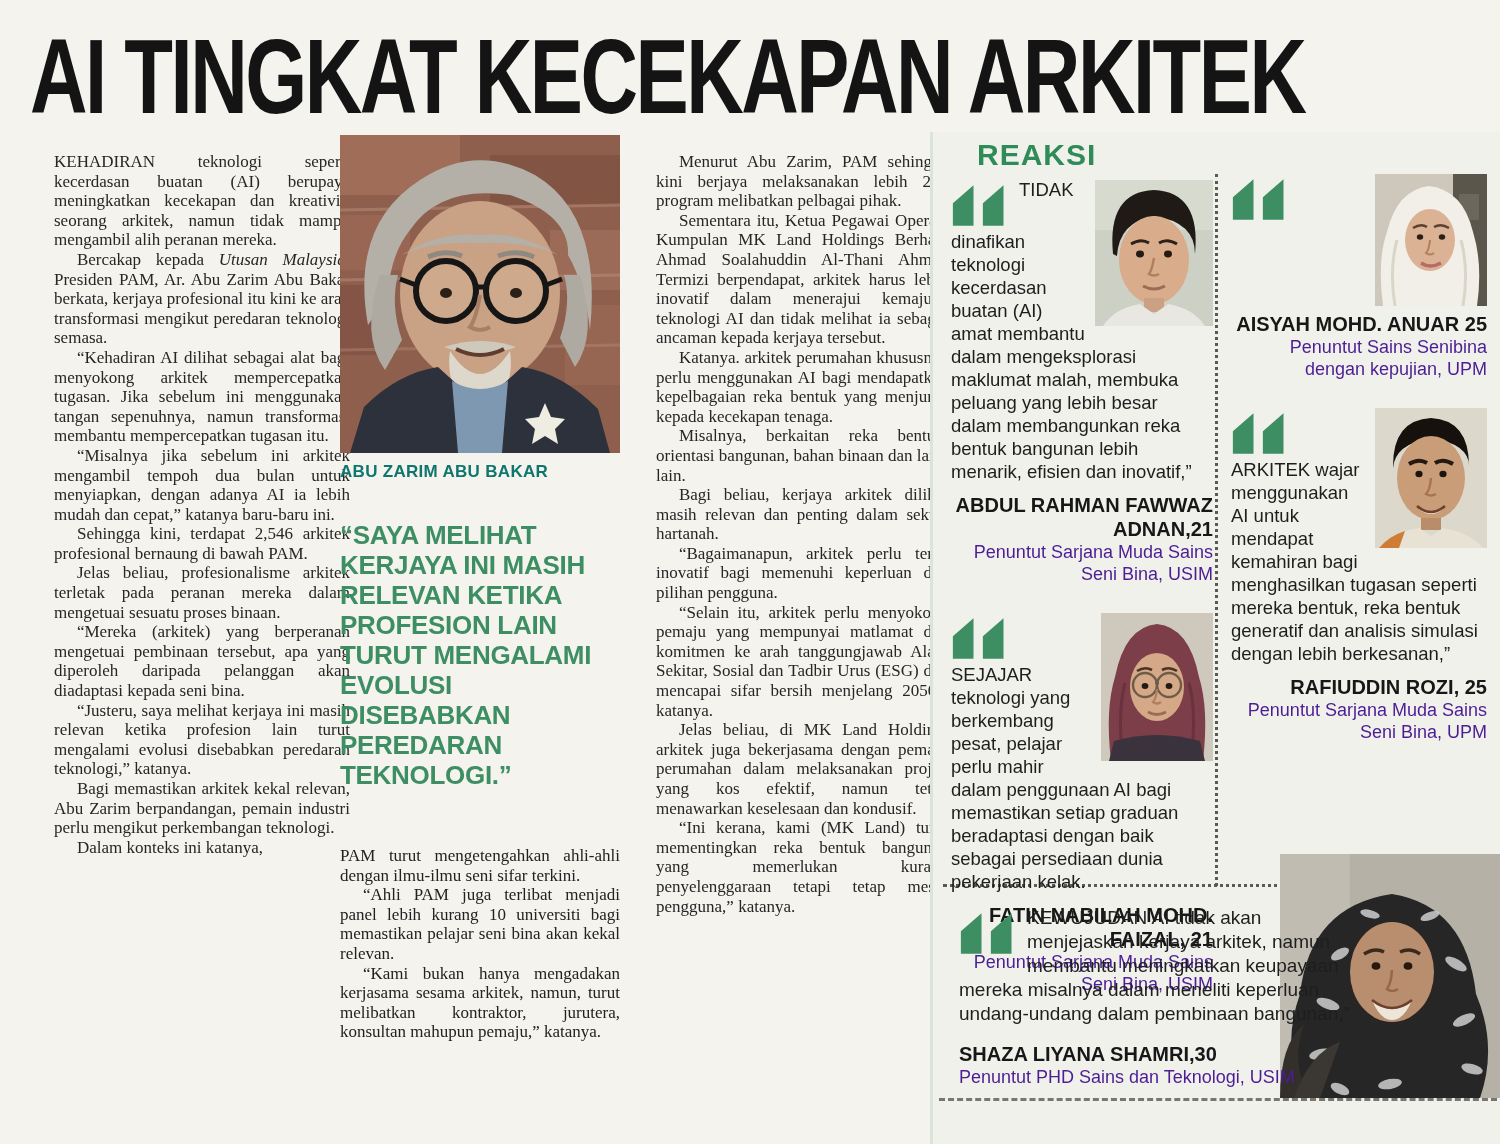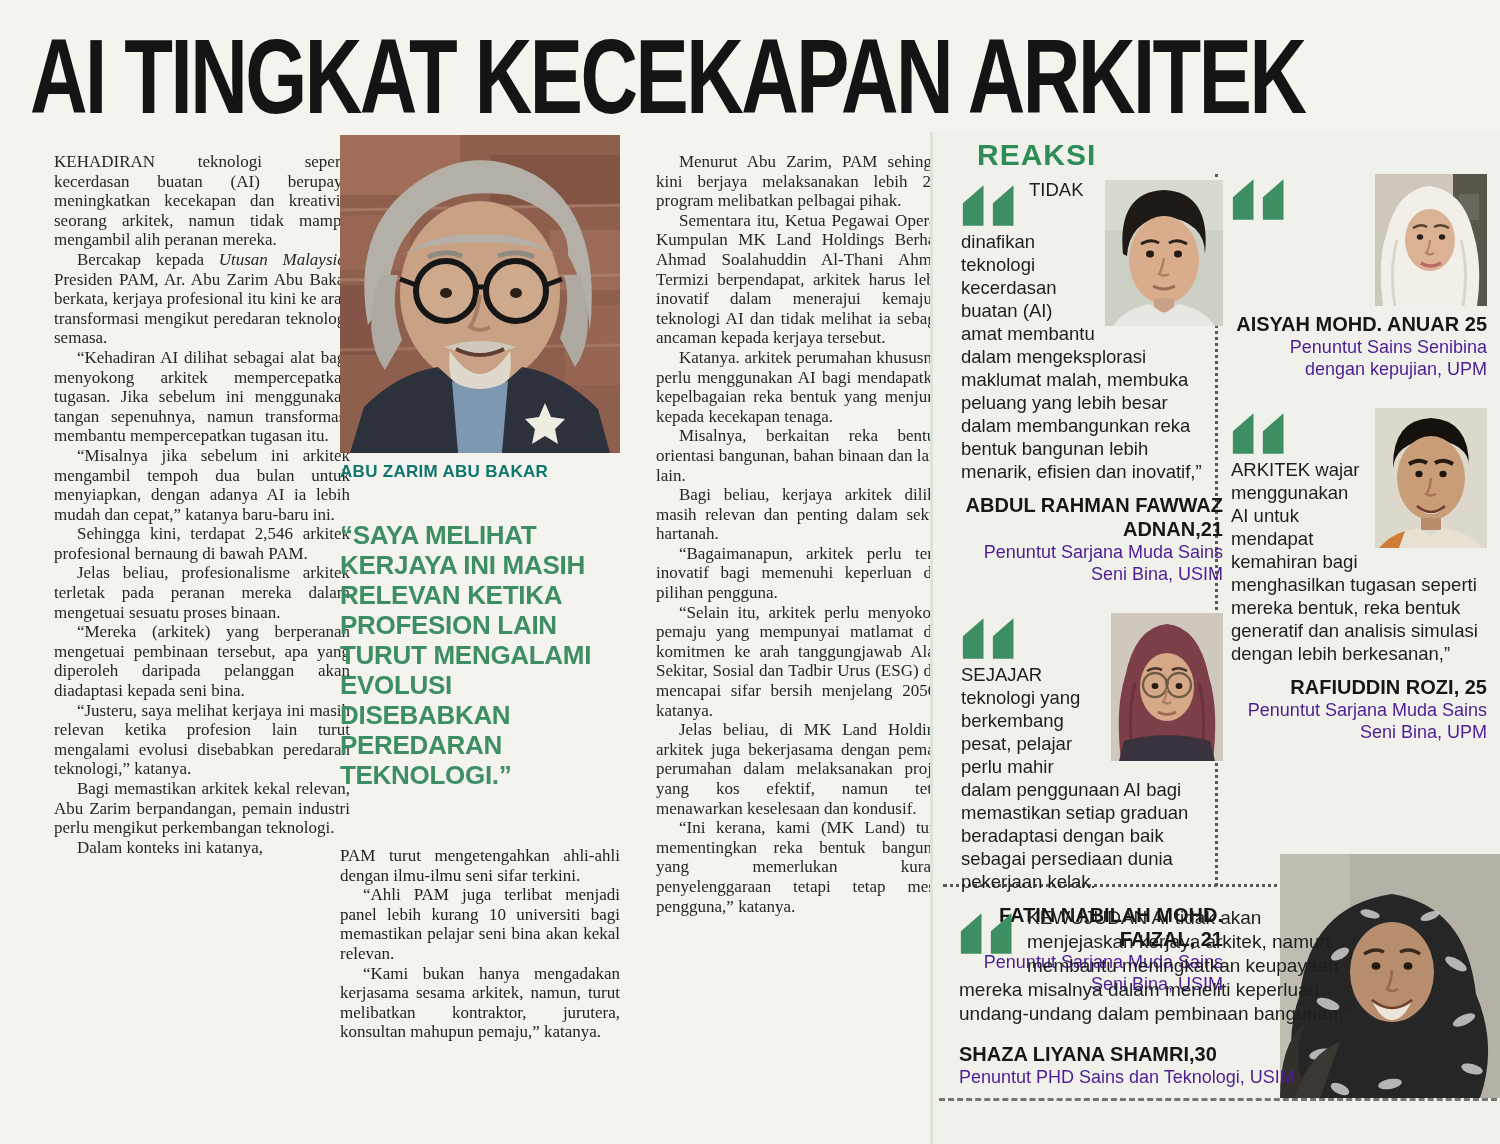--- a/index.html
+++ b/index.html
@@ -41,21 +41,21 @@
   #reaksi{
     position:absolute;left:930px;top:132px;width:570px;height:1012px;
     background:#f0f1ea;border-left:3px solid #d8e5d7;box-sizing:border-box;
     font-family:"Liberation Sans", sans-serif;
   }
   .rtitle{
     position:absolute;left:44px;top:6px;
     font-weight:bold;font-size:30px;letter-spacing:1px;color:#2f8c58;
   }
   .subcol{position:absolute;top:46px;}
-  #subL{left:28px;width:262px;}
+  #subL{left:18px;width:262px;}
   #subR{left:298px;width:256px;top:40px;}
   .vdots{position:absolute;left:282px;top:42px;height:712px;width:0;border-left:3px dotted #5a5a55;}
   .hdots{position:absolute;left:10px;top:752px;width:540px;border-top:3px dotted #5a5a55;}
   .bdash{position:absolute;left:6px;top:966px;width:558px;border-top:3px dashed #77776f;}
   .rq{font-size:18.5px;line-height:23px;color:#1e1e1e;}
   .rq2{margin-top:26px;}
   .qicon{float:left;width:60px;height:46px;margin:4px 8px 2px 0;}
   .qphoto{float:right;margin:2px 0 6px 8px;overflow:hidden;}
   .ph-ar{width:118px;height:146px;}
   .ph-fa{width:112px;height:148px;}

